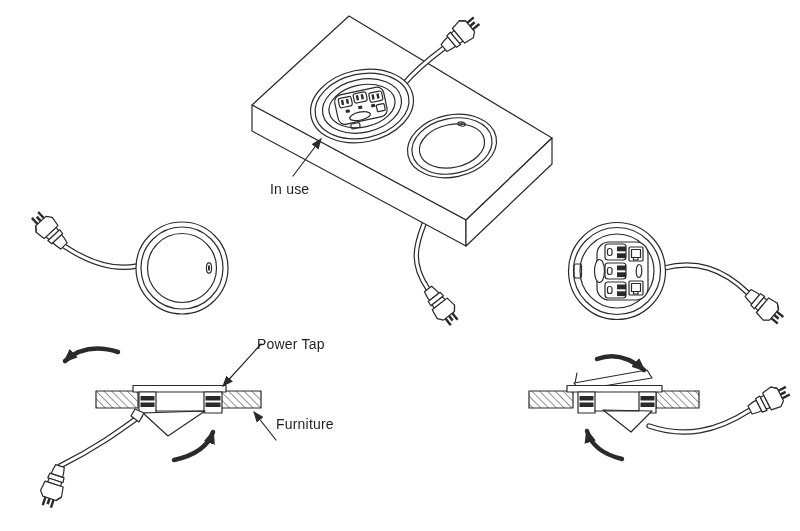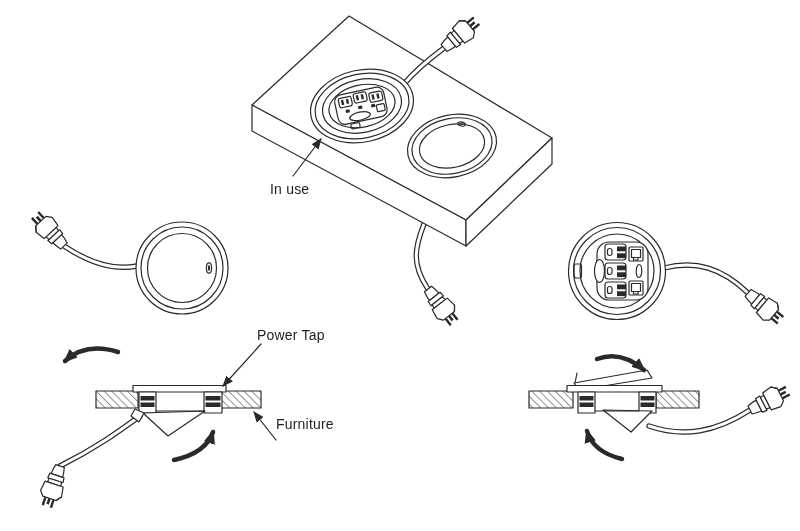--- a/index.html
+++ b/index.html
@@ -9,21 +9,21 @@
   svg *{stroke:#2a2a2a;stroke-width:1.2;fill:none;stroke-linejoin:round;stroke-linecap:round}
   svg .w{fill:#ffffff}
   svg .k{fill:#2a2a2a;stroke:none}
   svg .h{fill:url(#hatch)}
   svg .cordo{stroke-width:5.4}
   svg .cordi{stroke:#ffffff;stroke-width:3}
   svg .rot{stroke-width:4.5;fill:none}
   svg .thin{stroke-width:1}
   .lbl{position:absolute;font-size:14px;color:#1f1f1f;white-space:nowrap;letter-spacing:.2px}
   .lbl-inuse{left:270px;top:181px}
-  .lbl-powertap{left:257px;top:327px}
+  .lbl-powertap{left:257px;top:336px}
   .lbl-furniture{left:276px;top:416px}
 </style>
 </head>
 <body>
 
 <div class="stage">
 
 <svg width="800" height="531" viewBox="0 0 800 531">
   <defs>
     <pattern id="hatch" width="5.5" height="5.5" patternUnits="userSpaceOnUse" patternTransform="rotate(-45)">

